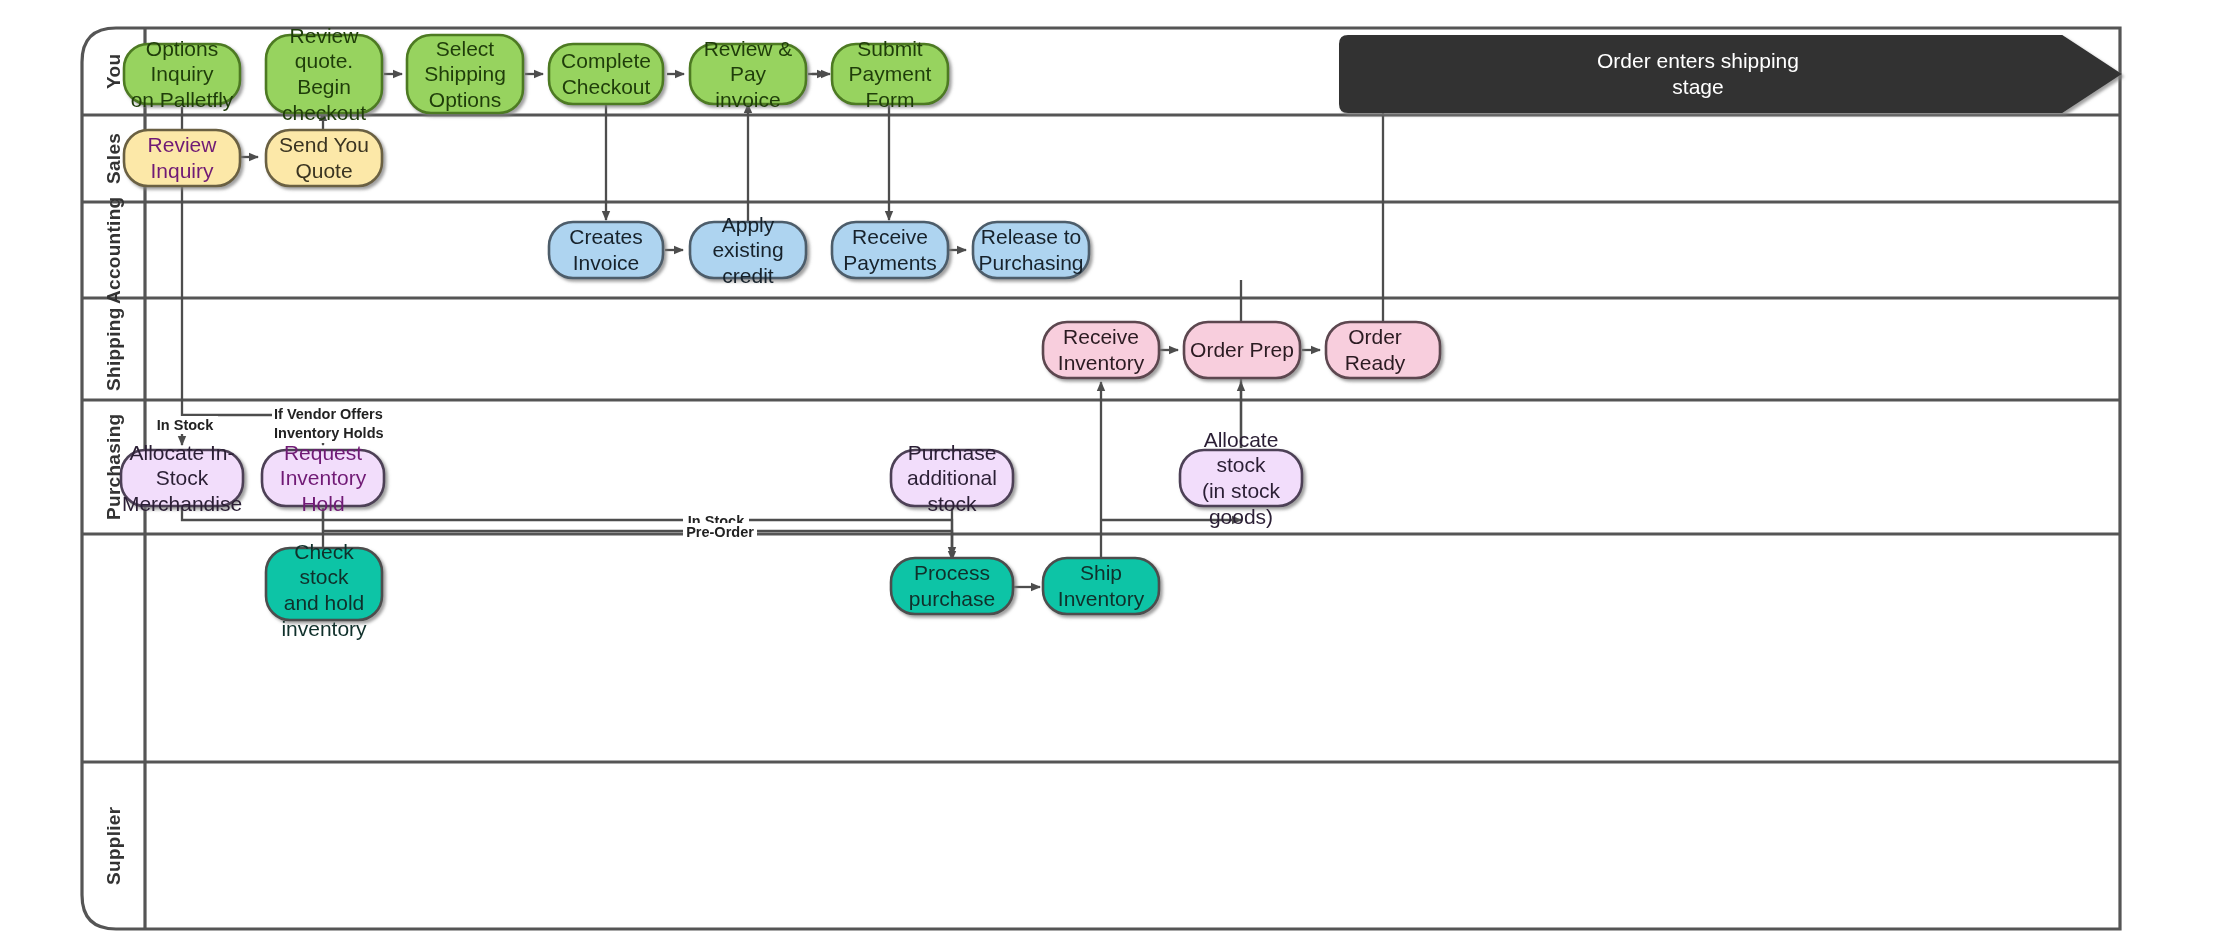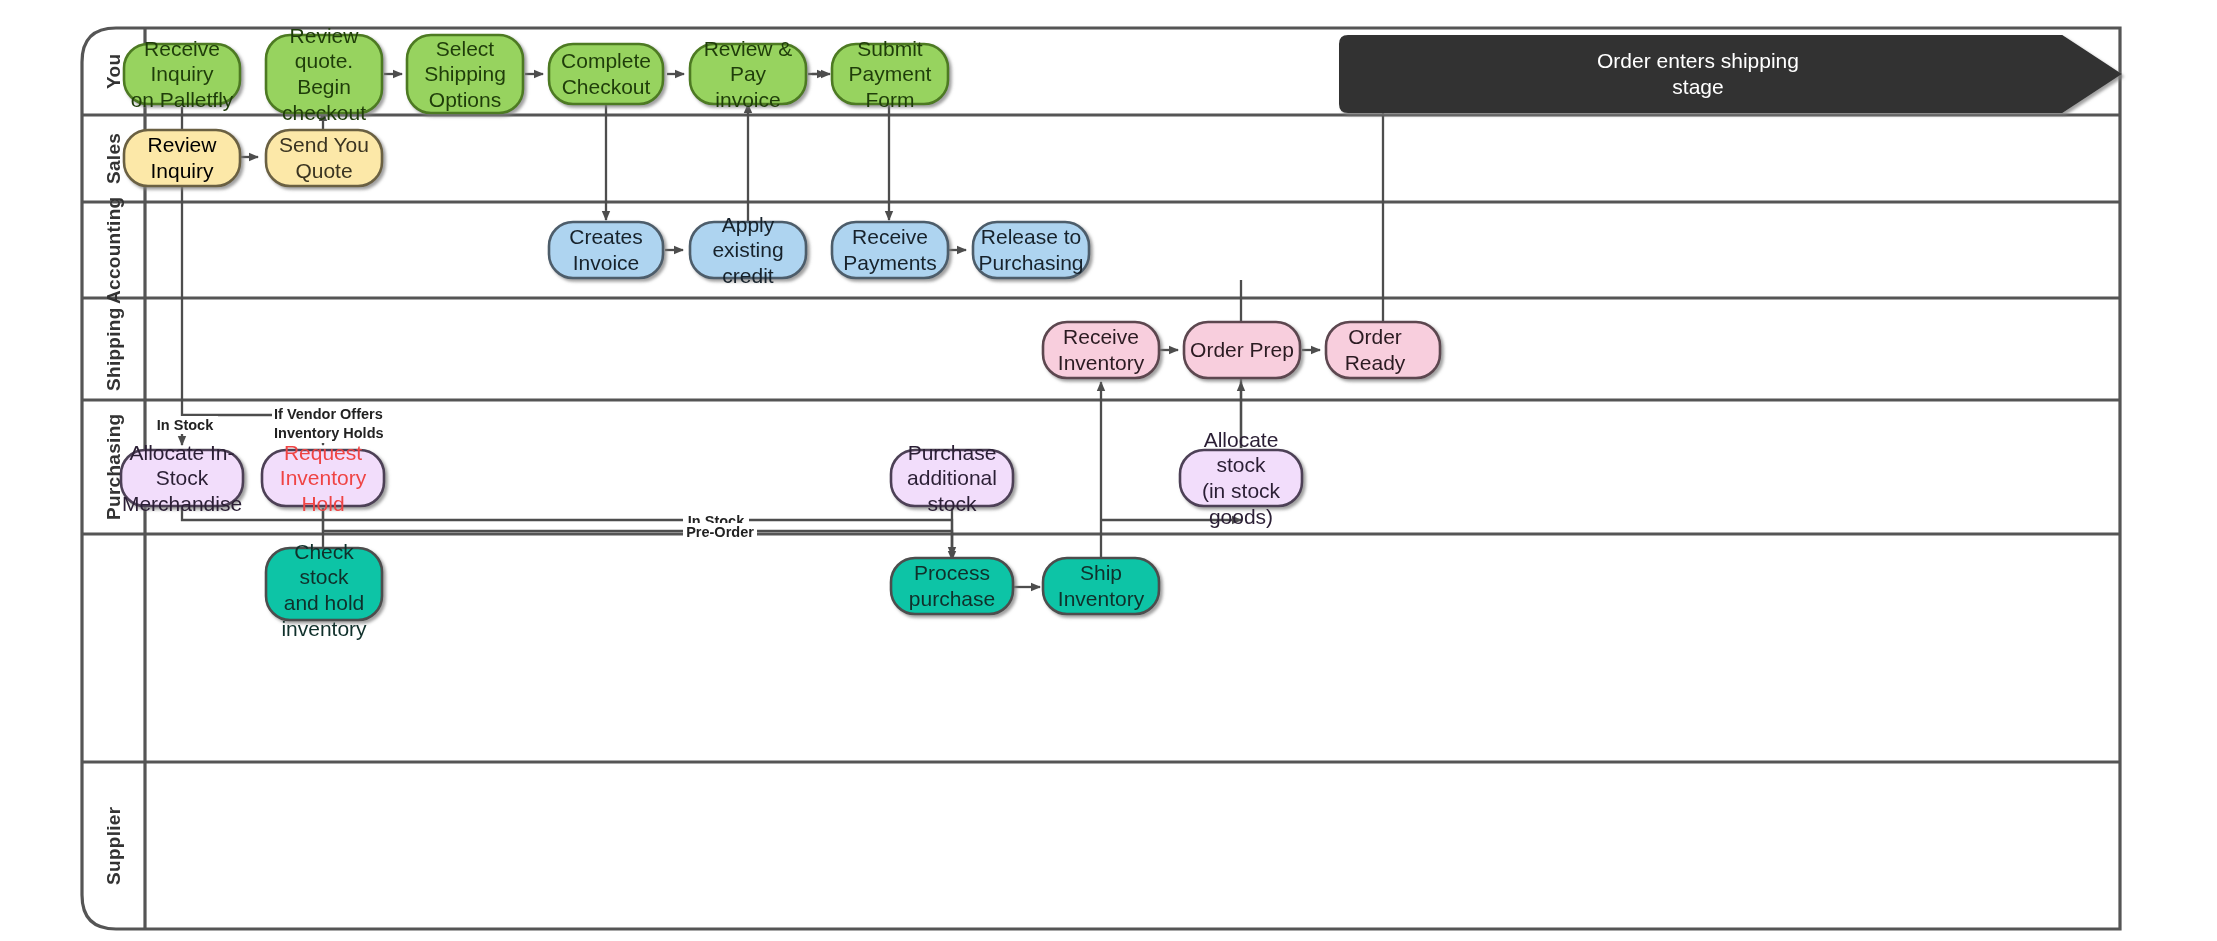--- a/index.html
+++ b/index.html
@@ -158,21 +158,21 @@
   </svg>
 
   <div class="lane-label" style="left:82px;top:28px;width:63px;height:87px;">You</div>
   <div class="lane-label" style="left:82px;top:115px;width:63px;height:87px;">Sales</div>
   <div class="lane-label" style="left:82px;top:202px;width:63px;height:96px;">Accounting</div>
   <div class="lane-label" style="left:82px;top:298px;width:63px;height:102px;">Shipping</div>
   <div class="lane-label" style="left:82px;top:400px;width:63px;height:134px;">Purchasing</div>
   <div class="lane-label" style="left:82px;top:762px;width:63px;height:167px;">Supplier</div>
 
   <div class="node" style="left:124px;top:44px;width:116px;height:60px;color:#1f3d0a;">
-    <span><i style="font-style:normal">Receive Inquiry</i><br>
+    <span><i style="font-style:normal">Options Inquiry</i><br>
           <i style="font-style:normal">on Palletfly</i></span>
   </div>
   <div class="node" style="left:407px;top:35px;width:116px;height:78px;color:#1f3d0a;">
     <span><i style="font-style:normal">Select</i><br>
           <i style="font-style:normal">Shipping</i><br>
           <i style="font-style:normal">Options</i></span>
   </div>
   <div class="node" style="left:266px;top:35px;width:116px;height:78px;color:#1f3d0a;">
     <span><i style="font-style:normal">Review</i><br>
           <i style="font-style:normal">quote. Begin</i><br>
@@ -184,21 +184,21 @@
   </div>
   <div class="node" style="left:690px;top:44px;width:116px;height:60px;color:#1f3d0a;">
     <span><i style="font-style:normal">Review &amp; Pay</i><br>
           <i style="font-style:normal">invoice</i></span>
   </div>
   <div class="node" style="left:832px;top:44px;width:116px;height:60px;color:#1f3d0a;">
     <span><i style="font-style:normal">Submit</i><br>
           <i style="font-style:normal">Payment Form</i></span>
   </div>
 
-  <div class="node" style="left:124px;top:130px;width:116px;height:56px;color:#000000;">
+  <div class="node" style="left:124px;top:130px;width:116px;height:56px;color:#701a75;">
     <span><i style="font-style:normal">Review Inquiry</i></span>
   </div>
   <div class="node" style="left:266px;top:130px;width:116px;height:56px;color:#3a3421;">
     <span><i style="font-style:normal">Send You</i><br>
           <i style="font-style:normal">Quote</i></span>
   </div>
 
   <div class="node" style="left:549px;top:222px;width:114px;height:56px;color:#17222b;">
     <span><i style="font-style:normal">Creates</i><br>
           <i style="font-style:normal">Invoice</i></span>
@@ -224,21 +224,21 @@
     <span><i style="font-style:normal">Order Prep</i></span>
   </div>
   <div class="node" style="left:1326px;top:322px;width:98px;height:56px;color:#2b1b22;">
     <span><i style="font-style:normal">Order Ready</i></span>
   </div>
 
   <div class="node" style="left:121px;top:450px;width:122px;height:56px;color:#2b1f35;border-radius:7px;">
     <span><i style="font-style:normal">Allocate In-Stock</i><br>
           <i style="font-style:normal">Merchandise</i></span>
   </div>
-  <div class="node" style="left:262px;top:450px;width:122px;height:56px;color:#ef4444;">
+  <div class="node" style="left:262px;top:450px;width:122px;height:56px;color:#701a75;">
     <span><i style="font-style:normal">Request</i><br>
           <i style="font-style:normal">Inventory Hold</i></span>
   </div>
   <div class="node" style="left:891px;top:450px;width:122px;height:56px;color:#2b1f35;">
     <span><i style="font-style:normal">Purchase</i><br>
           <i style="font-style:normal">additional stock</i></span>
   </div>
   <div class="node" style="left:1180px;top:450px;width:122px;height:56px;color:#2b1f35;">
     <span><i style="font-style:normal">Allocate stock</i><br>
           <i style="font-style:normal">(in stock goods)</i></span>

